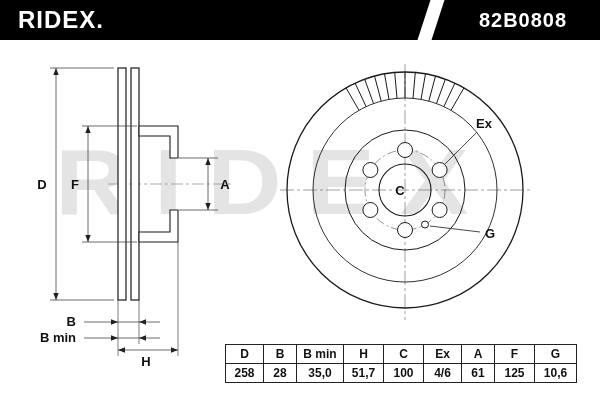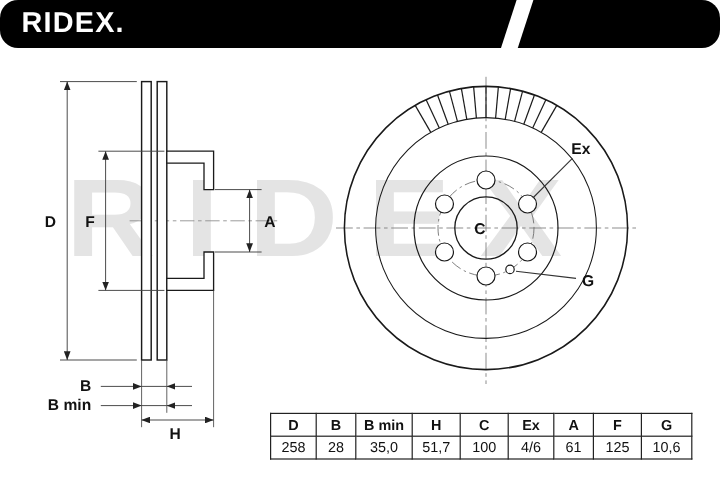--- a/index.html
+++ b/index.html
@@ -1,20 +1,20 @@
 <!DOCTYPE html>
 <html><head>
 <meta charset="utf-8">
 <style>
   * { margin:0; padding:0; box-sizing:border-box; }
   body { width:600px; height:400px; font-family:"Liberation Sans", sans-serif; background:#fff; }
   #stage { position:relative; width:600px; height:400px; overflow:hidden; background:#fff; }
 
   
-  .header { position:absolute; left:0; top:0; width:600px; height:40px; background:#000; z-index:3;border-radius:15px; }
+  .header { position:absolute; left:0; top:0; width:600px; height:40px; background:#000; z-index:3; }
   .logo { position:absolute; left:18px; top:0; height:40px; line-height:40px;
           color:#fff; font-size:24px; font-weight:bold; letter-spacing:1px; }
   .header-slash { position:absolute; left:424px; top:-3px; width:14px; height:46px;
           background:#fff; transform:skewX(-18deg); }
   .part-number { position:absolute; left:446px; right:0; top:0; height:40px; line-height:40px;
           text-align:center; color:#fff; font-size:20px; font-weight:bold; letter-spacing:1px; }
 
   
   .watermark { position:absolute; left:55px; top:136px; z-index:0;
           font-size:92px; font-weight:bold; line-height:1; letter-spacing:22px;
@@ -25,30 +25,31 @@
   #xsec { left:20px; top:50px; }
   #front { left:278px; top:58px; }
   svg text { font-family:"Liberation Sans", sans-serif; font-size:13px; font-weight:bold; fill:#111; }
 
   
   .spec-table-wrap { position:absolute; left:225px; top:344px; z-index:2; }
   table.spec { border-collapse:collapse; background:#fff; }
   table.spec th, table.spec td { border:1px solid #222; text-align:center;
           font-size:12px; padding:2px 5px; height:17px; color:#111; }
   table.spec th { font-weight:bold; }
-  table.spec td { font-weight:normal; }
+  table.spec td { font-weight:bold; }
 </style>
 </head>
 <body>
 
 <div id="stage">
 
   <div class="header">
     <div class="logo">RIDEX.</div>
     <div class="header-slash"></div>
+    <div class="part-number">82B0808</div>
   </div>
 
   <div class="watermark">RIDEX</div>
 
   <svg id="xsec" class="drawing" width="240" height="330" viewBox="0 0 240 330">
     <defs>
       <marker id="arr" markerWidth="9" markerHeight="7" refX="9" refY="3.5" orient="auto-start-reverse">
         <path d="M0,0 L9,3.5 L0,7 Z" fill="#222"></path>
       </marker>
     </defs>

